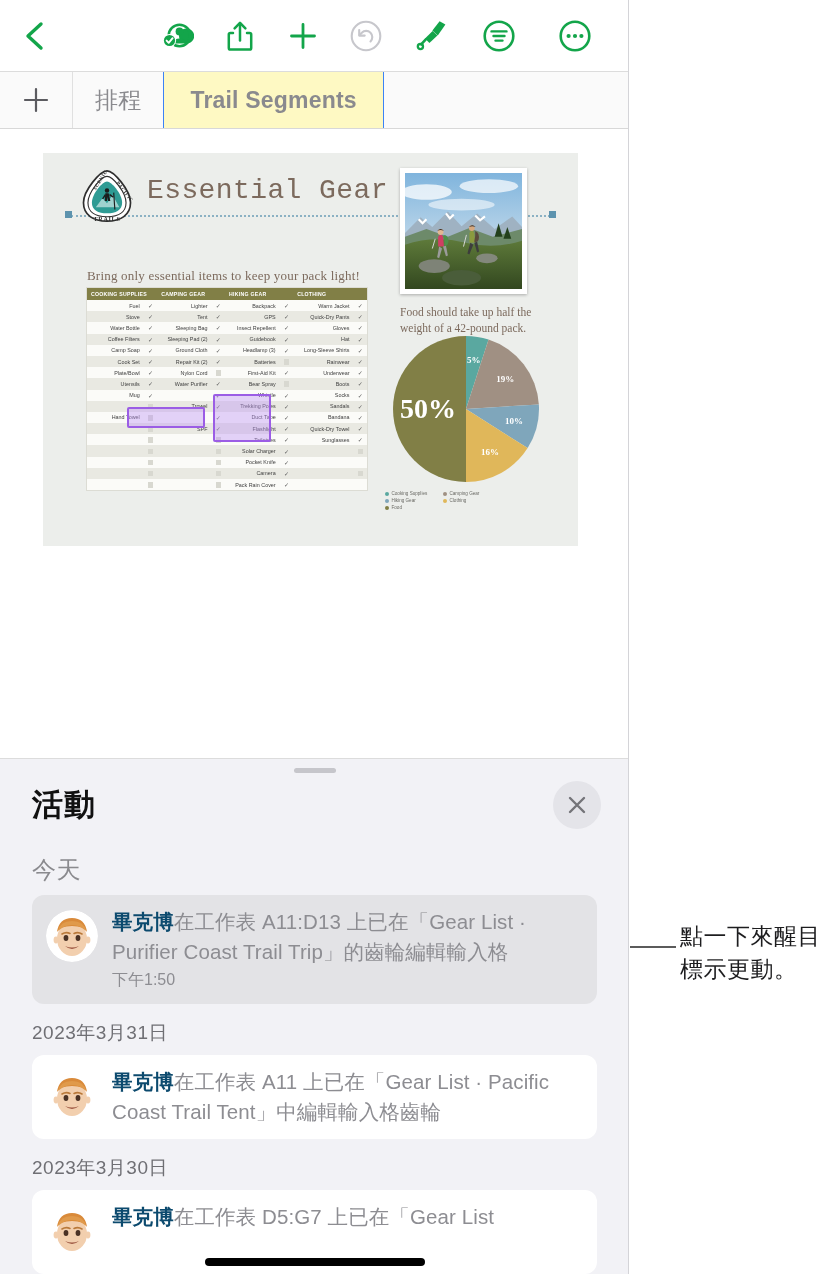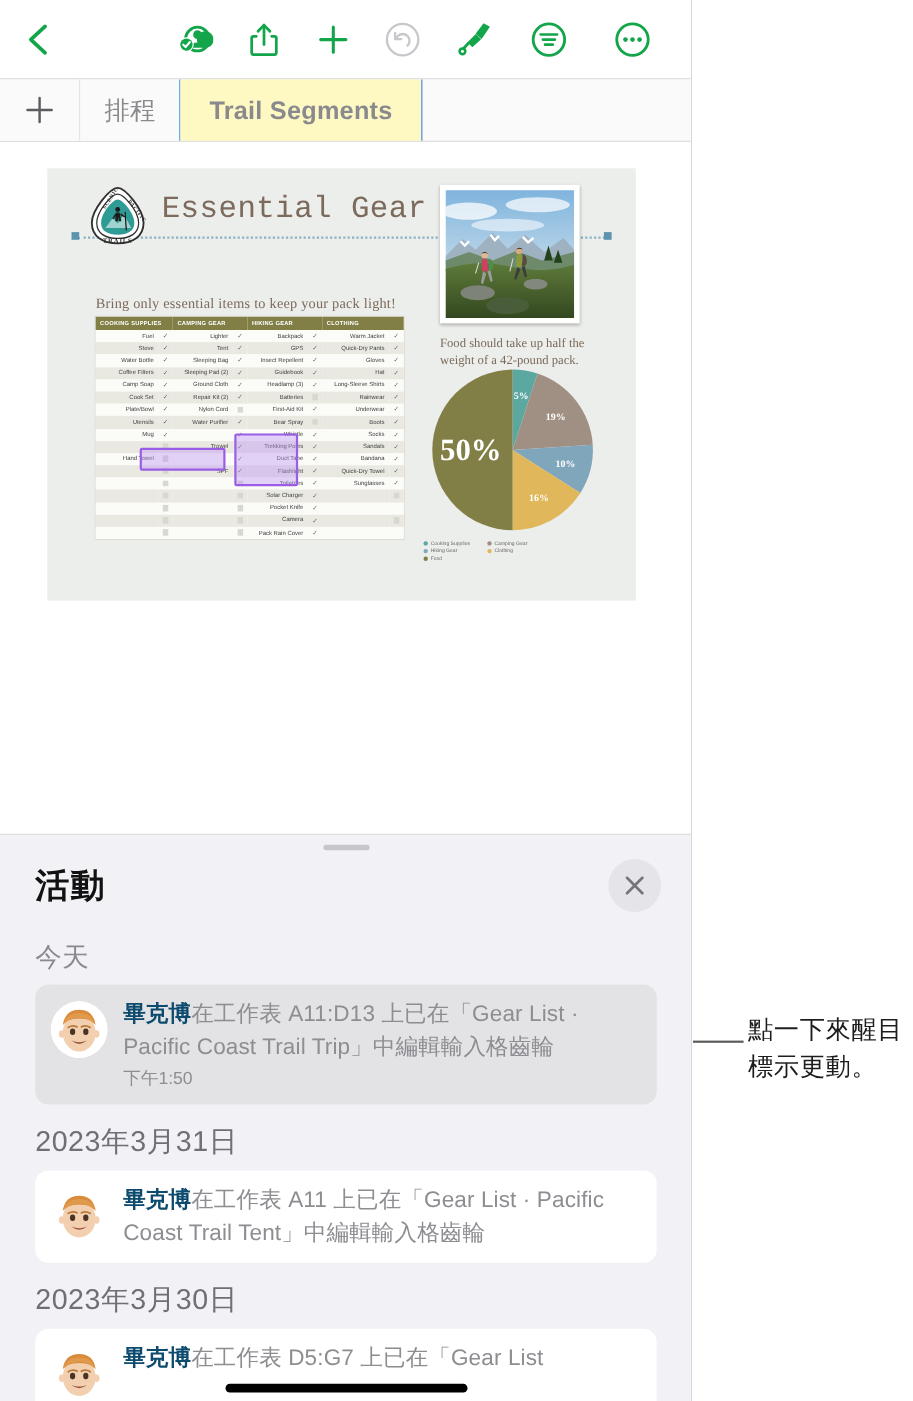--- a/index.html
+++ b/index.html
@@ -224,21 +224,21 @@
   }
   .act-scroll {
     position: absolute; left: 0; top: 85px; right: 0; bottom: 0;
     overflow: hidden;
   }
   .day-head {
     font-size: 24px; color: #8a8a8e;
     padding: 10px 0 9px 32px;
     letter-spacing: .5px;
   }
-  .day-head.big { font-size: 26px; color: #6f6f74; }
+  .day-head.big { font-size: 19px; color: #6f6f74; }
   .act-card {
     margin: 0 32px 6px 32px;
     background: #ffffff;
     border-radius: 12px;
     padding: 13px 16px 13px 14px;
     display: flex; align-items: flex-start;
     min-height: 84px;
   }
   .act-card.selected { background: #e3e3e6; }
   .avatar { width: 52px; height: 52px; border-radius: 50%; flex: none; margin-top: 2px; }
@@ -694,21 +694,21 @@
               <path d="M12 21 q6 -6 14 -6 q8 0 14 6 q-2 -10 -14 -10 q-12 0 -14 10 z" fill="#e09a4b"></path>
               <ellipse cx="20" cy="28" rx="2.4" ry="3" fill="#4a3225"></ellipse>
               <ellipse cx="32" cy="28" rx="2.4" ry="3" fill="#4a3225"></ellipse>
               <path d="M16 24 q4 -2.5 8 -0.5" stroke="#b9793a" stroke-width="1.6" fill="none" stroke-linecap="round"></path>
               <path d="M28 23.5 q4 -2 8 0.5" stroke="#b9793a" stroke-width="1.6" fill="none" stroke-linecap="round"></path>
               <path d="M19 36 q7 6 14 0 q-7 3 -14 0 z" fill="#9c5540"></path>
               <ellipse cx="10" cy="30" rx="2.4" ry="3.4" fill="#f2cfae"></ellipse>
               <ellipse cx="42" cy="30" rx="2.4" ry="3.4" fill="#f2cfae"></ellipse>
             </svg>
             <div class="act-body">
-              <div class="act-text"><b>畢克博</b><span>在工作表 A11:D13 上已在「Gear List · Pacific Coast Trail Trip」中編輯輸入格齒輪</span></div>
+              <div class="act-text"><b>畢克博</b><span>在工作表 A11:D13 上已在「Gear List · Purifier Coast Trail Trip」的齒輪編輯輸入格</span></div>
               <div class="act-time">下午1:50</div>
             </div>
           </div>
           <div class="day-head big">2023年3月31日</div>
           <div class="act-card">
             <svg class="avatar" viewBox="0 0 52 52">
               <circle cx="26" cy="26" r="26" fill="#ffffff"></circle>
               <ellipse cx="26" cy="29" rx="15" ry="17" fill="#f2cfae"></ellipse>
               <path d="M11 22 q2 -14 15 -14 q13 0 15 14 q-3 -6 -15 -6 q-12 0 -15 6 z" fill="#d98a3a"></path>
               <path d="M12 21 q6 -6 14 -6 q8 0 14 6 q-2 -10 -14 -10 q-12 0 -14 10 z" fill="#e09a4b"></path>

